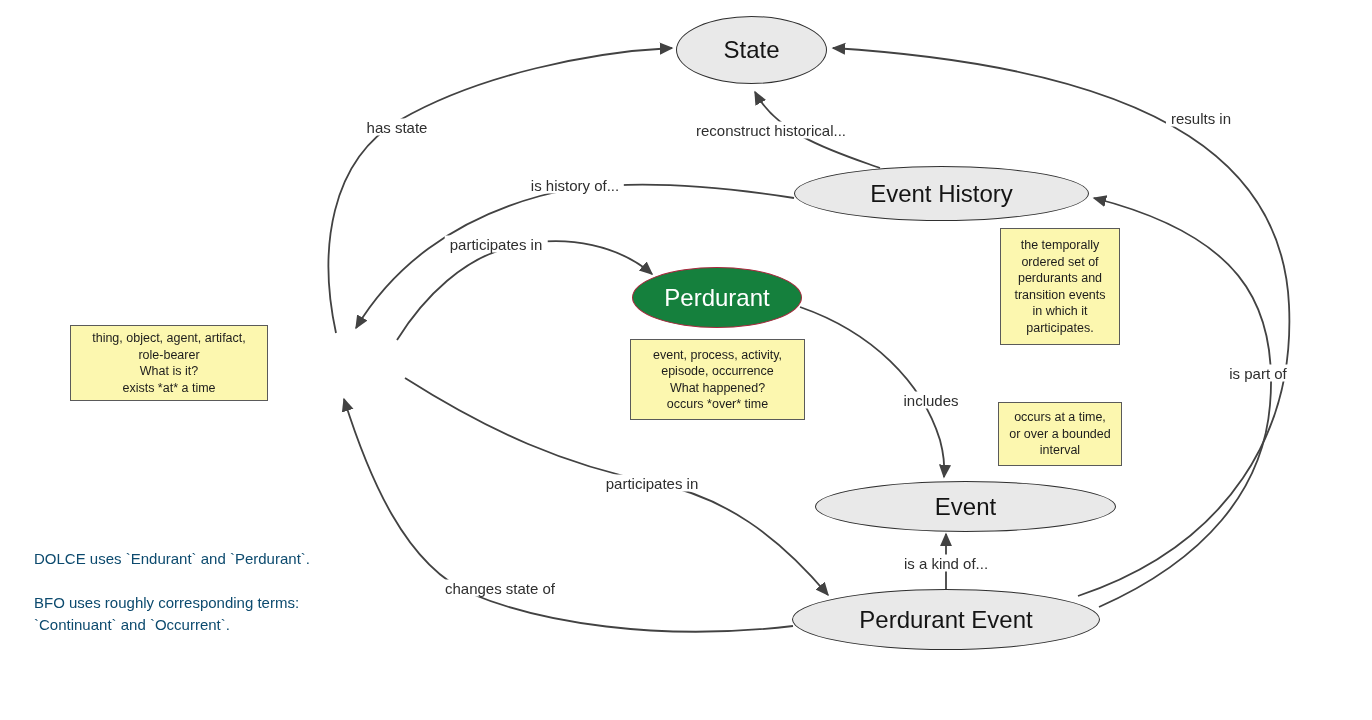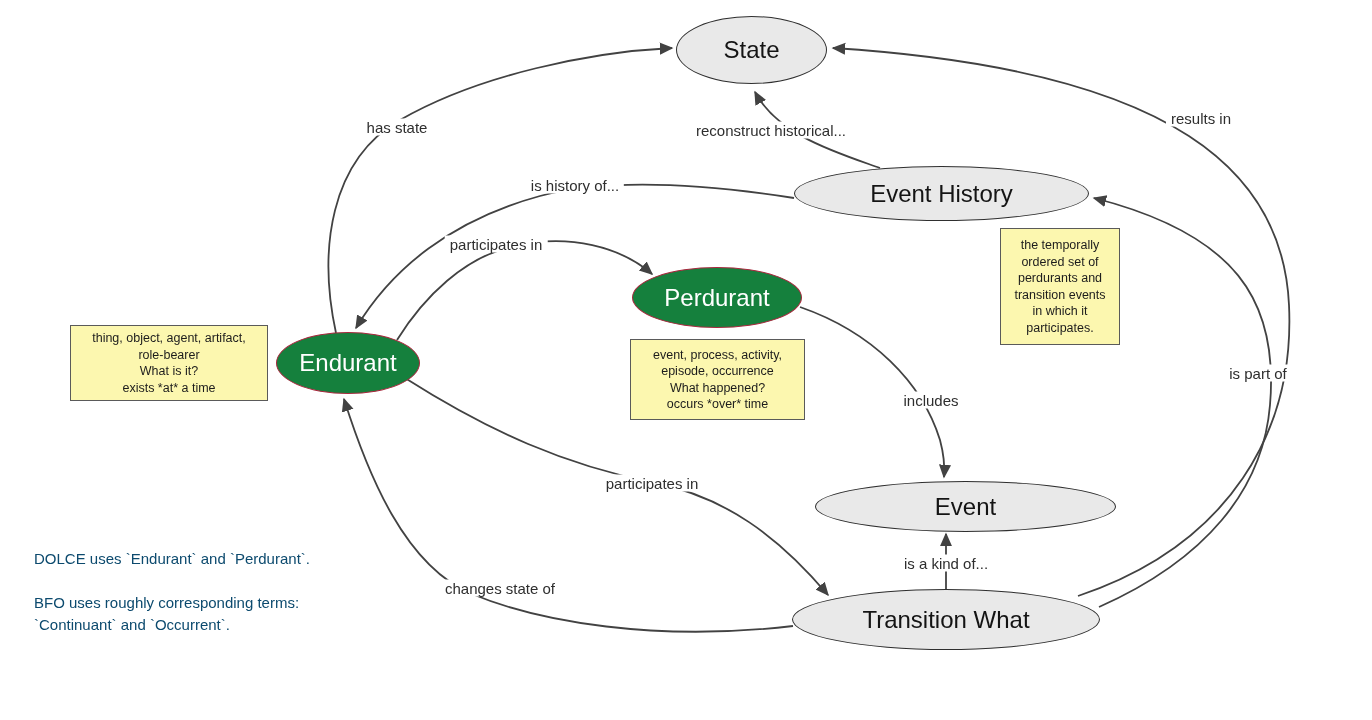--- a/index.html
+++ b/index.html
@@ -91,20 +91,23 @@
   <div class="note" style="left:630px; top:339px; width:175px; height:81px;">event, process, activity,
 episode, occurrence
 What happened?
 occurs *over* time</div>
   <div class="note" style="left:1000px; top:228px; width:120px; height:117px;">the temporally
 ordered set of
 perdurants and
 transition events
 in which it
 participates.</div>
+  <div class="note" style="left:998px; top:402px; width:124px; height:64px;">occurs at a time,
+or over a bounded
+interval</div>
 
   <span class="edge-label" style="left:397px; top:127px;">has state</span>
   <span class="edge-label" style="left:771px; top:130px;">reconstruct historical...</span>
   <span class="edge-label" style="left:1201px; top:118px;">results in</span>
   <span class="edge-label" style="left:575px; top:185px;">is history of...</span>
   <span class="edge-label" style="left:496px; top:244px;">participates in</span>
   <span class="edge-label" style="left:931px; top:400px;">includes</span>
   <span class="edge-label" style="left:1258px; top:373px;">is part of</span>
   <span class="edge-label" style="left:652px; top:483px;">participates in</span>
   <span class="edge-label" style="left:946px; top:563px;">is a kind of...</span>
@@ -112,28 +115,25 @@
 
   <div class="node" style="left:676px; top:16px; width:151px; height:68px;">
     <span>State</span>
   </div>
   <div class="node" style="left:794px; top:166px; width:295px; height:55px;">
     <span>Event History</span>
   </div>
   <div class="node red" style="left:632px; top:267px; width:170px; height:61px;">
     <span>Perdurant</span>
   </div>
-  <div class="node red" style="left:276px; top:332px; width:144px; height:62px;">
-    <span>Endurant</span>
-  </div>
   <div class="node" style="left:815px; top:481px; width:301px; height:51px;">
     <span>Event</span>
   </div>
   <div class="node" style="left:792px; top:589px; width:308px; height:61px;">
-    <span>Transition What</span>
+    <span>Perdurant Event</span>
   </div>
 
   <div class="footnote">DOLCE uses `Endurant` and `Perdurant`.
 
 BFO uses roughly corresponding terms:
 `Continuant` and `Occurrent`.</div>
 
 </div>
 
 </body></html>

